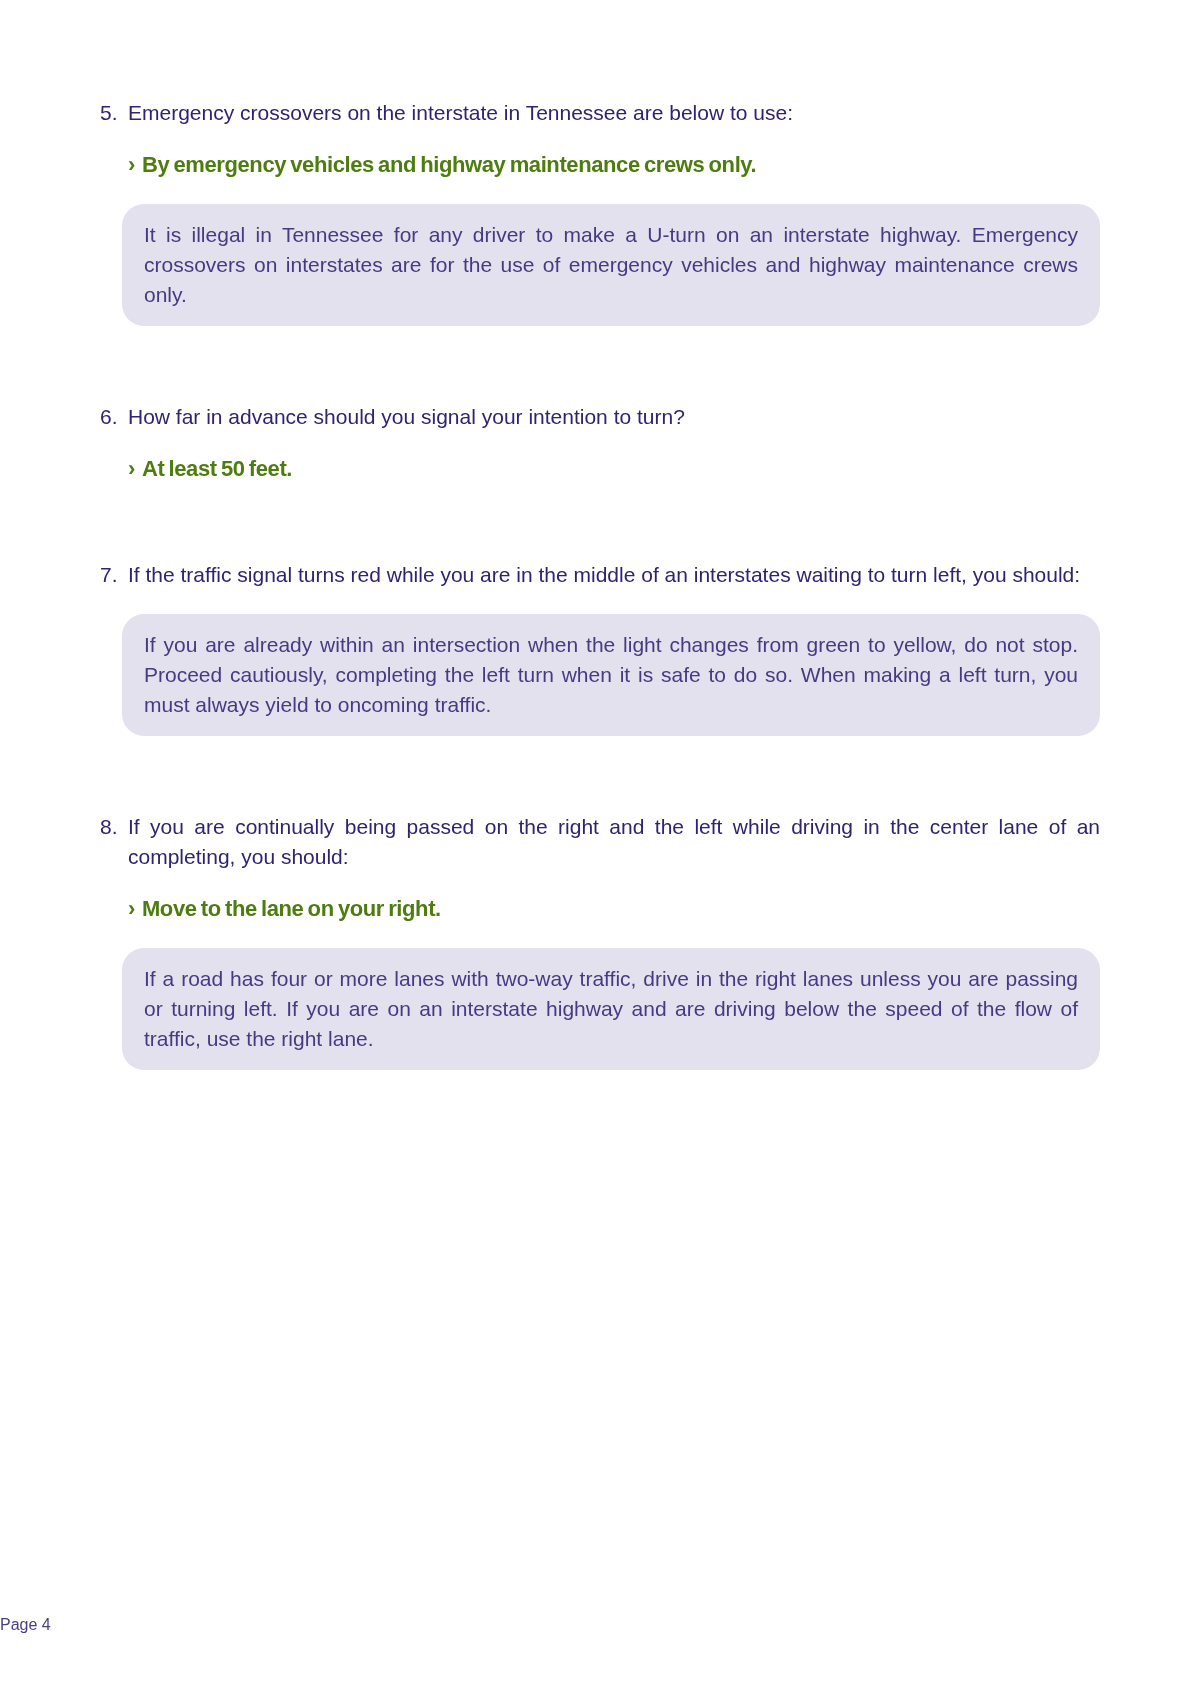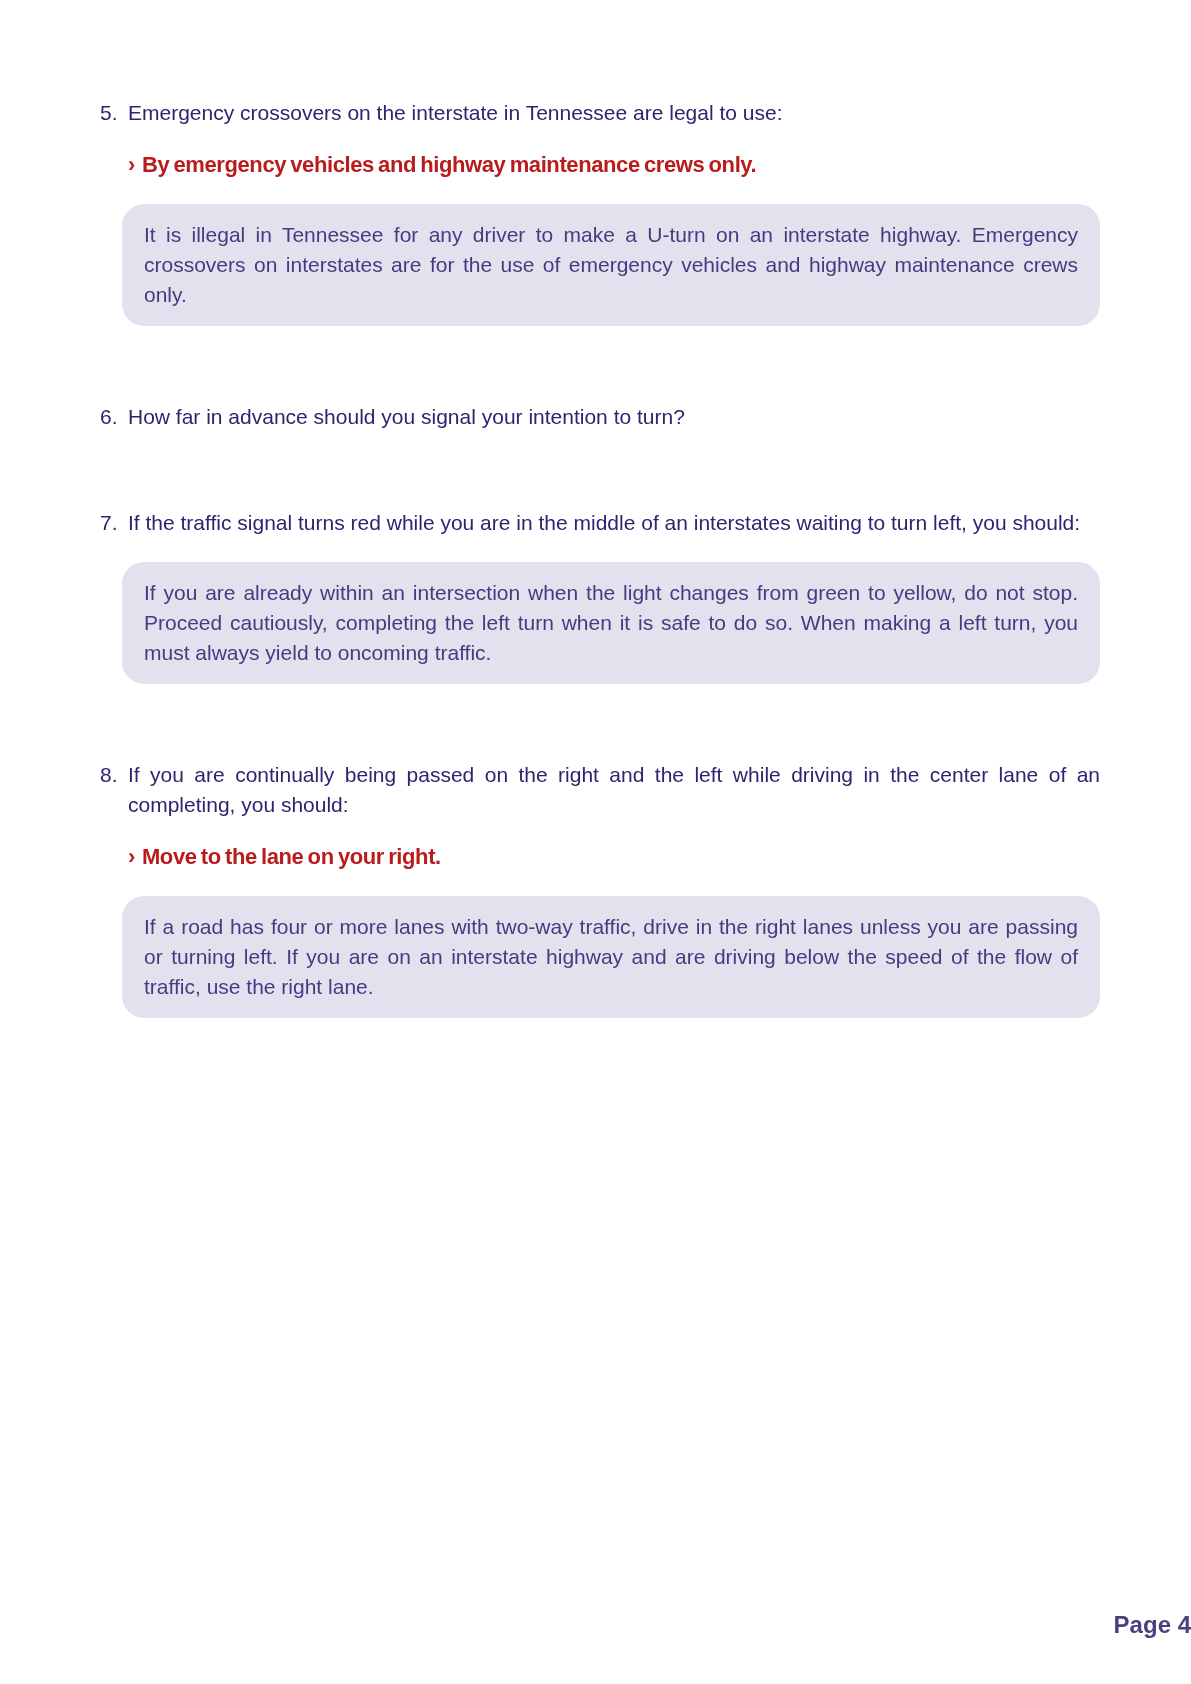--- a/index.html
+++ b/index.html
@@ -26,21 +26,21 @@
     width: 28px;
     flex: none;
   }
   .qtext {
     flex: 1;
     text-align: justify;
   }
 
   .answer {
     margin: 22px 0 0 28px;
-    color: #b91c1c;
+    color: #4d7c0f;
     font-size: 22px;
     font-weight: 700;
     line-height: 30px;
     letter-spacing: -0.4px;
     word-spacing: -1.5px;
   }
   .chev { margin-right: 7px; }
 
   .explanation {
     margin: 24px 0 0 22px;
@@ -52,49 +52,51 @@
     font-size: 21px;
     line-height: 30px;
     text-align: justify;
   }
 
   .footer {
     position: absolute;
     left: 0;
     right: 0;
     bottom: 44px;
-    text-align: right;
+    text-align: left;
     color: #4a3f80;
-    font-size: 24px;
+    font-size: 16px;
     line-height: 30px;
-    font-weight: bold;
   }
 </style>
 </head>
 <body>
 
 <div class="content">
 
   <section class="qa-item">
     <div class="question">
       <span class="qnum">5.</span>
-      <div class="qtext">Emergency crossovers on the interstate in Tennessee are legal to use:</div>
+      <div class="qtext">Emergency crossovers on the interstate in Tennessee are below to use:</div>
     </div>
     <div class="answer">
       <span class="chev">›</span><span>By emergency vehicles and highway maintenance crews only.</span>
     </div>
     <div class="explanation">
       <span>It is illegal in Tennessee for any driver to make a U-turn on an interstate highway. Emergency crossovers on interstates are for the use of emergency vehicles and highway maintenance crews only.</span>
     </div>
   </section>
 
   <section class="qa-item">
     <div class="question">
       <span class="qnum">6.</span>
       <div class="qtext">How far in advance should you signal your intention to turn?</div>
+    </div>
+    <div class="answer">
+      <span class="chev">›</span><span>At least 50 feet.</span>
     </div>
   </section>
 
   <section class="qa-item">
     <div class="question">
       <span class="qnum">7.</span>
       <div class="qtext">If the traffic signal turns red while you are in the middle of an interstates waiting to turn left, you should:</div>
     </div>
     <div class="explanation">
       <span>If you are already within an intersection when the light changes from green to yellow, do not stop. Proceed cautiously, completing the left turn when it is safe to do so. When making a left turn, you must always yield to oncoming traffic.</span>

